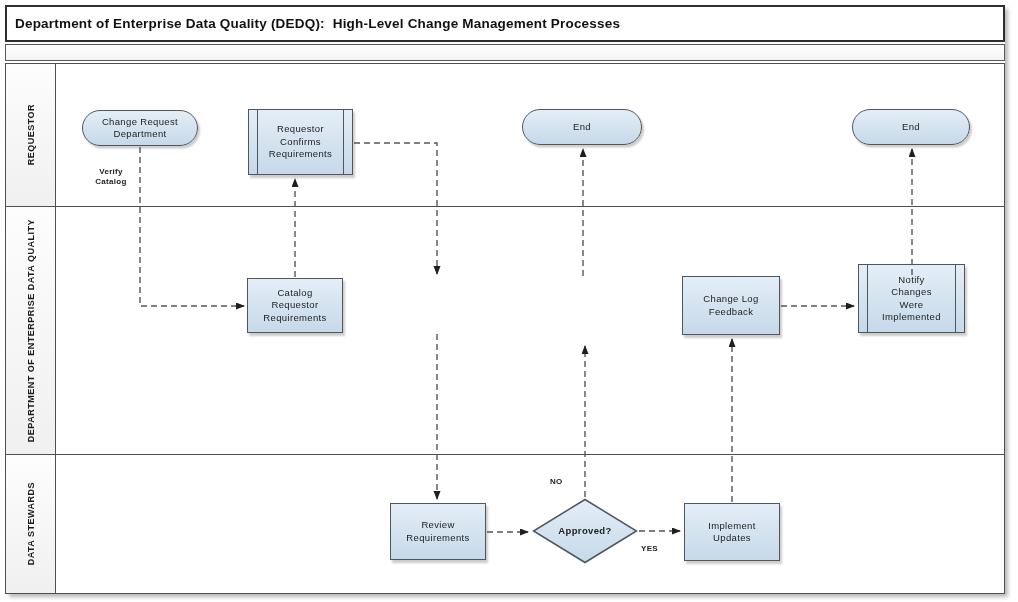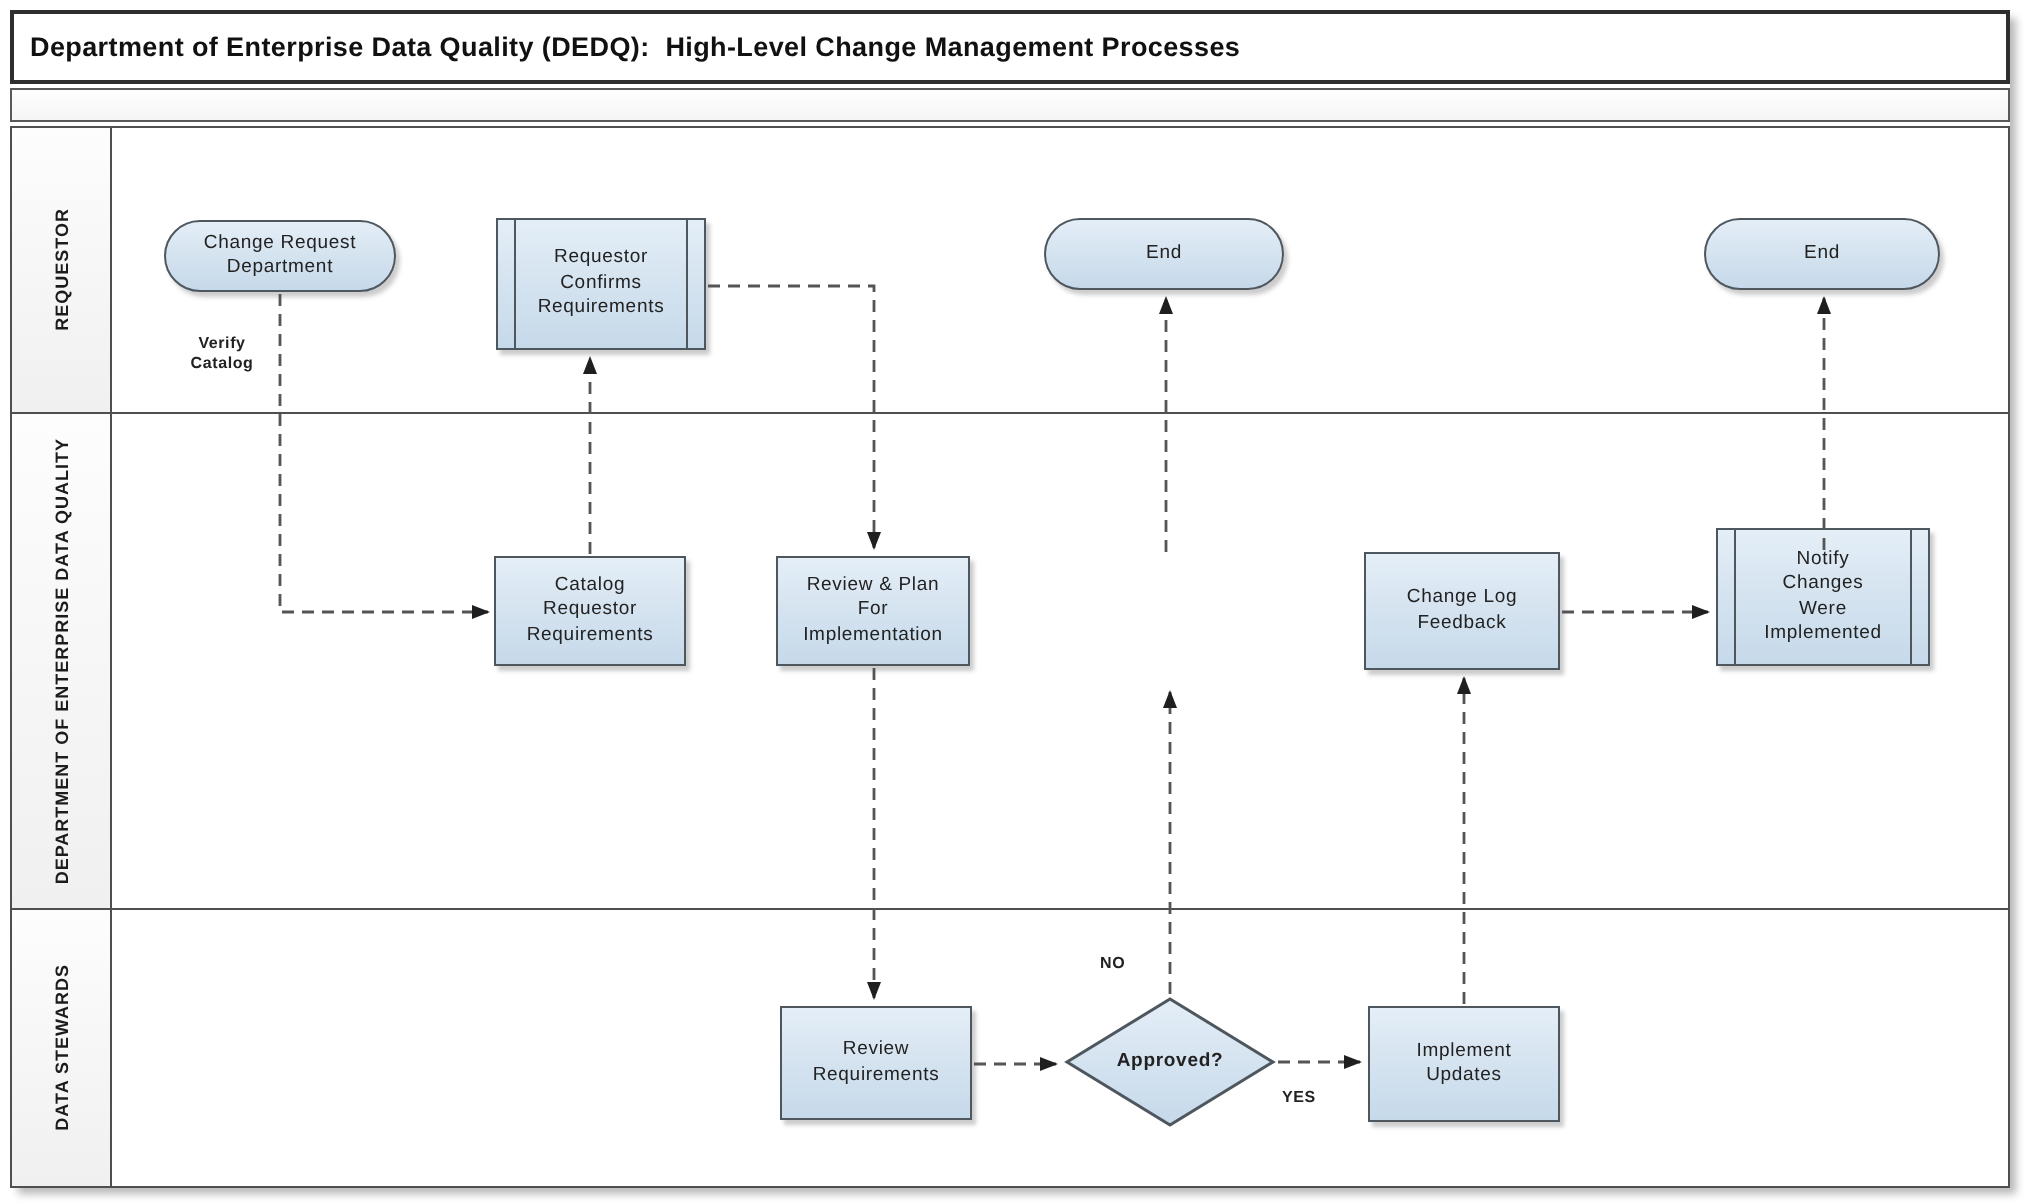--- a/index.html
+++ b/index.html
@@ -113,25 +113,20 @@
   <div class="node terminator" style="left:852px; top:109px; width:118px; height:36px;">
     <span class="lbl">End</span>
   </div>
 
   <div class="node" style="left:247px; top:278px; width:96px; height:55px;">
     <span class="lbl">Catalog
 Requestor
 Requirements</span>
   </div>
 
-  <div class="node" style="left:388px; top:278px; width:97px; height:55px;">
-    <span class="lbl">Review &amp; Plan
-For
-Implementation</span>
-  </div>
 
 
   <div class="node" style="left:682px; top:276px; width:98px; height:59px;">
     <span class="lbl">Change Log
 Feedback</span>
   </div>
 
   <div class="node subprocess" style="left:858px; top:264px; width:107px; height:69px;">
     <span class="lbl">Notify
 Changes

